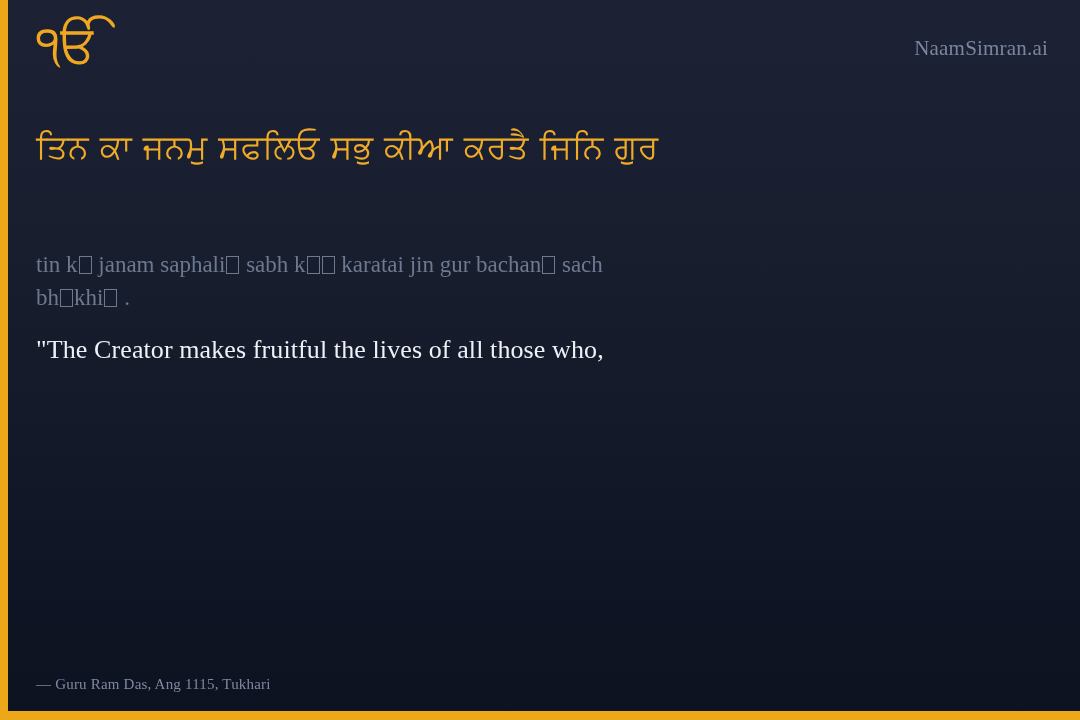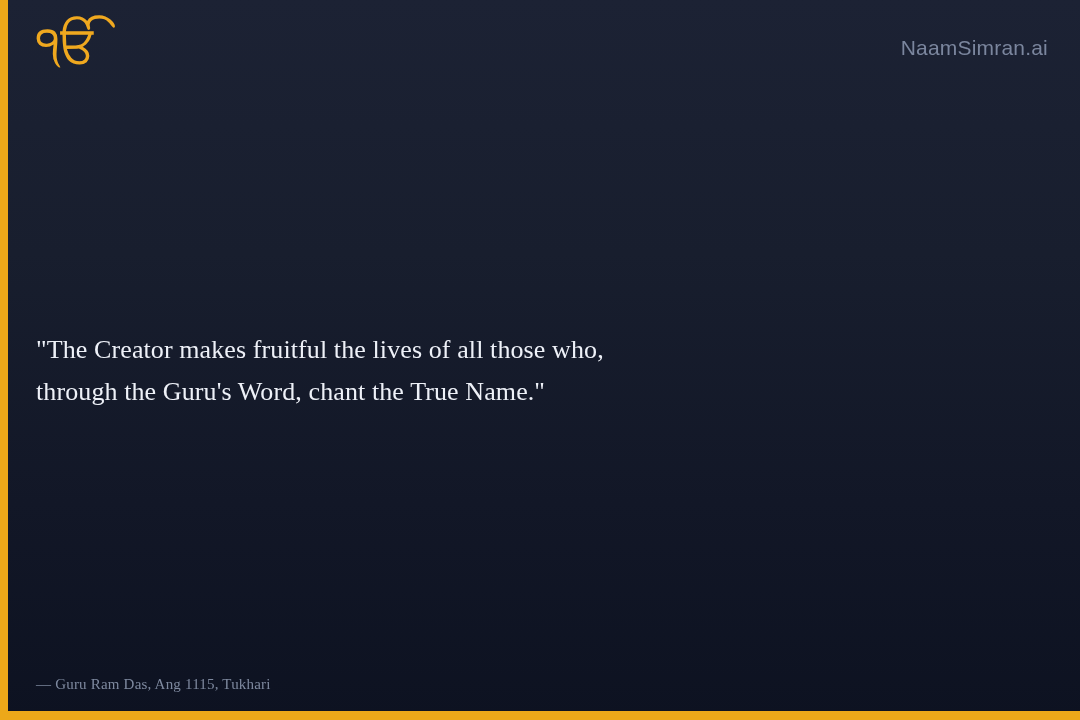--- a/index.html
+++ b/index.html
@@ -40,21 +40,21 @@
     width: 1080px;
     height: 9px;
     background: #eda819;
   }
 
   
   #brand {
     position: absolute;
     top: 36px;
     right: 32px;
-    font-family: Liberation Sans, sans-serif;
+    font-family: Liberation Serif, serif;
     font-size: 21px;
     letter-spacing: 0.2px;
     color: #7b869e;
     white-space: nowrap;
   }
 
   
   #ik-onkar {
     position: absolute;
     left: 36px;
@@ -143,25 +143,29 @@
 
 <div id="quote-card">
 
   <div id="accent-bar-left"></div>
 
   <div id="brand">NaamSimran.ai</div>
 
   <div id="ik-onkar">ੴ</div>
 
   <div id="gurmukhi-block">
+    <div class="gurmukhi-line">ਤਿਨ ਕਾ ਜਨਮੁ ਸਫਲਿਓ ਸਭੁ ਕੀਆ ਕਰਤੈ ਜਿਨਿ ਗੁਰ</div>
   </div>
 
+  <div id="transliteration-block">
+    <div class="transliteration-line">tin k<span class="tofu"></span> janam saphali<span class="tofu"></span> sabh k<span class="tofu"></span><span class="tofu"></span> karatai jin gur bachan<span class="tofu"></span> sach</div>
+    <div class="transliteration-line">bh<span class="tofu"></span>khi<span class="tofu"></span> .</div>
+  </div>
 
   <div id="translation-block">
     <div class="translation-line">"The Creator makes fruitful the lives of all those who,</div>
-    <div class="translation-line">through the Guru's Word, chant the True Name."</div>
   </div>
 
   <div id="attribution">— Guru Ram Das, Ang 1115, Tukhari</div>
 
   <div id="accent-bar-bottom"></div>
 
 </div>
 
 </body></html>

